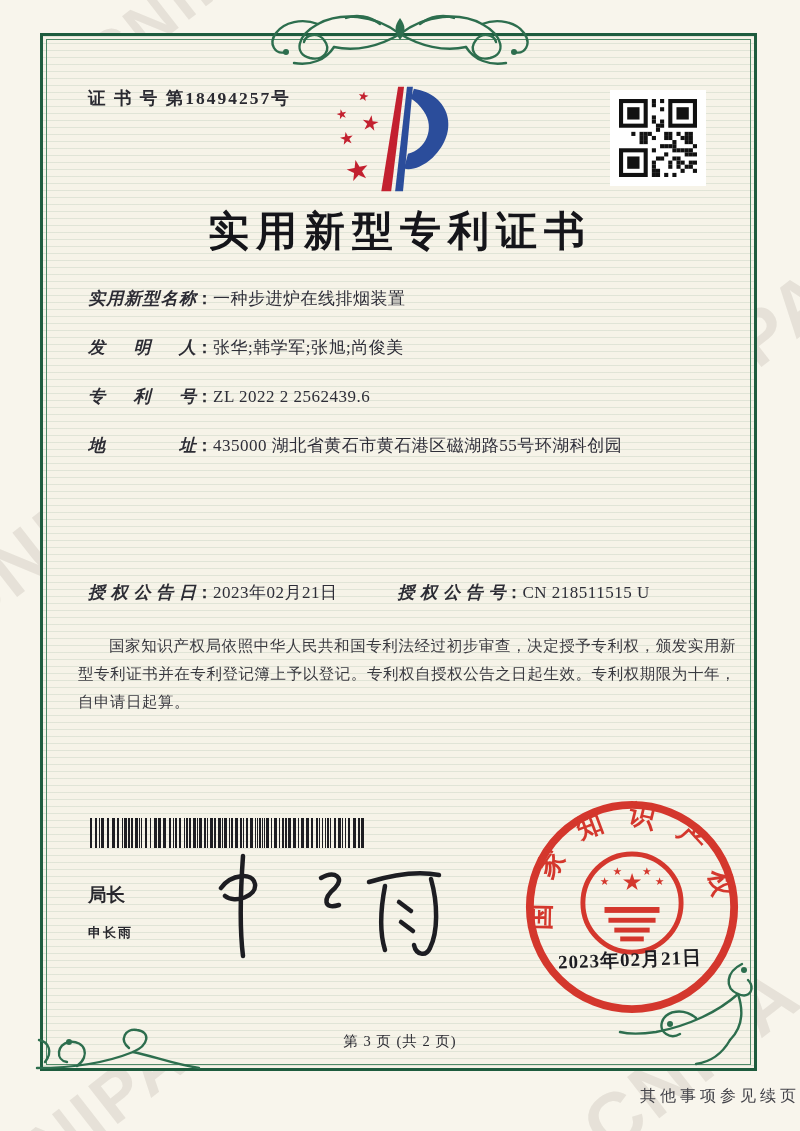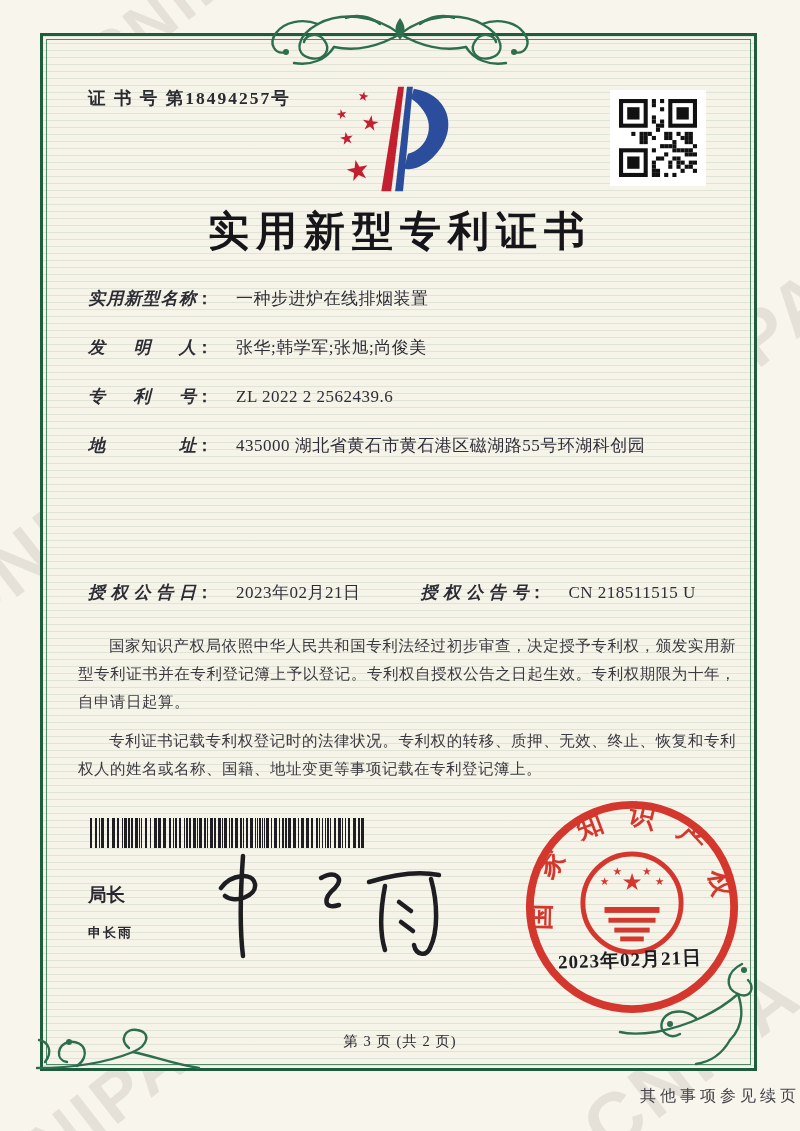--- a/index.html
+++ b/index.html
@@ -37,21 +37,21 @@
   .qr-wrap{position:absolute;left:610px;top:90px;width:96px;height:96px;background:#fff;padding:9px;box-sizing:border-box;}
   .title{
     position:absolute;left:0;top:204px;width:100%;text-align:center;
     font-size:41px;font-weight:bold;letter-spacing:7px;color:#15151a;
   }
   
   .fields{position:absolute;left:88px;top:287px;width:630px;}
   .field-row{height:22px;margin-bottom:27px;font-size:17px;white-space:nowrap;}
   .f-label{display:inline-block;width:108px;text-align:justify;text-align-last:justify;font-weight:bold;color:#2c2c34;vertical-align:top;font-style:italic;}
   .f-colon{font-weight:bold;color:#2c2c34;}
-  .f-value{margin-left:23px;color:#2e2e38;letter-spacing:.5px;}
+  .f-value{margin-left:0;color:#2e2e38;letter-spacing:.5px;}
   .grant-row{position:absolute;left:88px;top:581px;font-size:17px;white-space:nowrap;}
   .grant-group2{margin-left:60px;}
   
   .body-text{position:absolute;left:78px;top:632px;width:658px;}
   .body-text p{
     margin:0 0 10px 0;font-size:15.5px;line-height:1.82;text-indent:2em;
     color:#3a3a40;text-align:justify;letter-spacing:.5px;
   }
   
   .barcode{position:absolute;left:90px;top:818px;width:278px;height:30px;overflow:hidden;}
@@ -244,21 +244,20 @@
     <span class="f-label">地址</span><span class="f-colon">：</span><span class="f-value">435000 湖北省黄石市黄石港区磁湖路55号环湖科创园</span>
   </div>
 </div>
 
 <div class="grant-row">
   <span class="f-label">授权公告日</span><span class="f-colon">：</span><span class="f-value">2023年02月21日</span><span class="f-label grant-group2">授权公告号</span><span class="f-colon">：</span><span class="f-value">CN 218511515 U</span>
 </div>
 
 <div class="body-text">
   <p>国家知识产权局依照中华人民共和国专利法经过初步审查，决定授予专利权，颁发实用新型专利证书并在专利登记簿上予以登记。专利权自授权公告之日起生效。专利权期限为十年，自申请日起算。</p>
-  <p>专利证书记载专利权登记时的法律状况。专利权的转移、质押、无效、终止、恢复和专利权人的姓名或名称、国籍、地址变更等事项记载在专利登记簿上。</p>
 </div>
 
 <div class="barcode" id="barcode">
     <div style="position: absolute; left: 0px; top: 0px; width: 2px; height: 30px; background: rgb(29, 29, 34);"></div>
     <div style="position: absolute; left: 5px; top: 0px; width: 2px; height: 30px; background: rgb(29, 29, 34);"></div>
     <div style="position: absolute; left: 9px; top: 0px; width: 1px; height: 30px; background: rgb(29, 29, 34);"></div>
     <div style="position: absolute; left: 11px; top: 0px; width: 3px; height: 30px; background: rgb(29, 29, 34);"></div>
     <div style="position: absolute; left: 17px; top: 0px; width: 2px; height: 30px; background: rgb(29, 29, 34);"></div>
     <div style="position: absolute; left: 22px; top: 0px; width: 3px; height: 30px; background: rgb(29, 29, 34);"></div>
     <div style="position: absolute; left: 27px; top: 0px; width: 2px; height: 30px; background: rgb(29, 29, 34);"></div>

